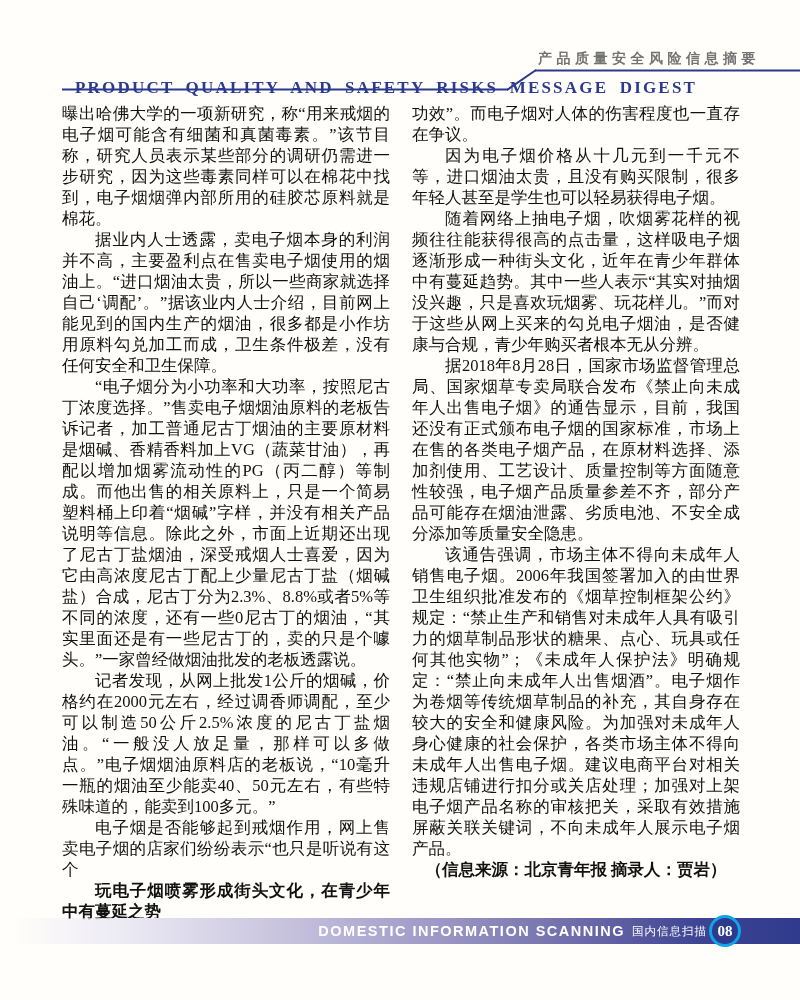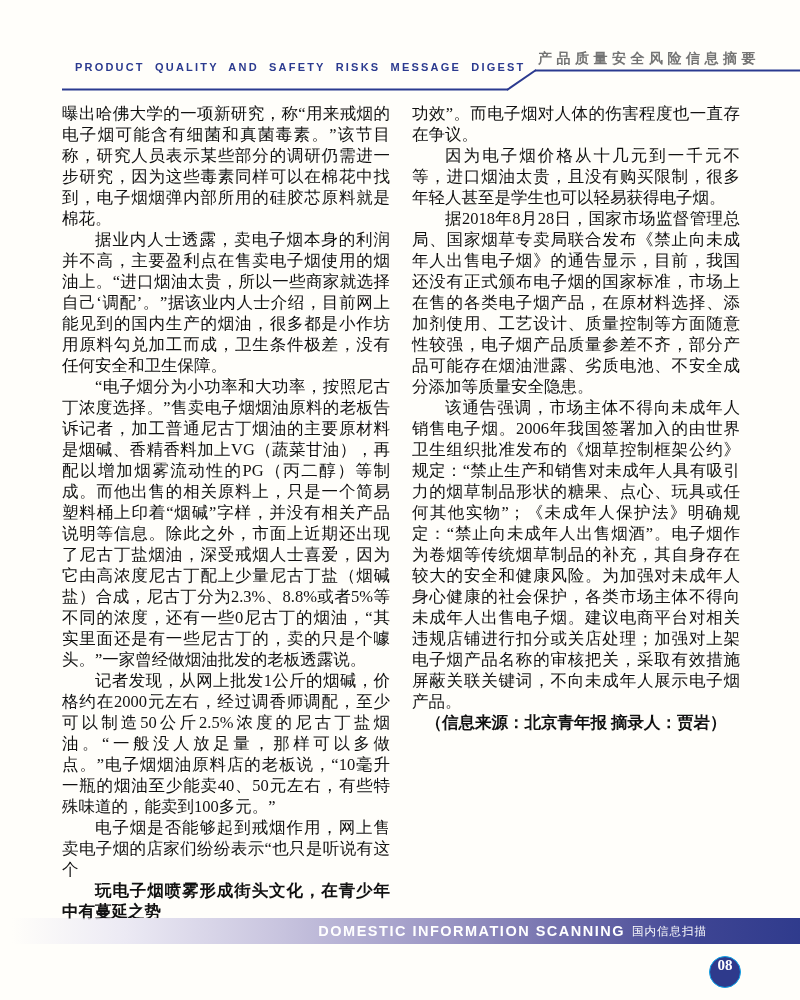--- a/index.html
+++ b/index.html
@@ -11,24 +11,24 @@
     margin: 0 auto;
     background: #fffefa;
     overflow: hidden;
     font-family: "Liberation Serif", "DejaVu Serif", serif;
   }
 
   
   .hdr-lines { position: absolute; top: 0; left: 0; }
   .hdr-title-en {
     position: absolute;
-    left: 75px; top: 61px;
-    font-family: Liberation Sans, sans-serif;
+    left: 75px; top: 78px;
+    font-family: Liberation Serif, serif;
     font-weight: bold;
-    font-size: 11px;
+    font-size: 17px;
     letter-spacing: 2.2px;
     word-spacing: 5px;
     color: #2b3a8f;
     white-space: nowrap;
   }
   .hdr-title-zh {
     position: absolute;
     right: 40px; top: 50px;
     font-family: "Liberation Sans", "DejaVu Sans", sans-serif;
     font-weight: bold;
@@ -96,25 +96,24 @@
     color: #ffffff;
     margin-left: 7px;
     white-space: nowrap;
   }
   .page-num-circle {
     position: absolute;
     left: 709px; top: 915px;
     width: 32px; height: 32px;
     border-radius: 50%;
     background: #2e3a8c;
-    border: 1px solid #0ea5e9;
+    border: 3px solid #0ea5e9;
     display: flex;
-    align-items: flex-start;
+    align-items: center;
     justify-content: center;
-    margin-top: 41px;
   }
   .page-num {
     font-family: "Liberation Serif", "DejaVu Serif", serif;
     font-weight: bold;
     font-size: 15px;
     color: #ffffff;
   }
 </style>
 </head>
 <body>
@@ -135,20 +134,21 @@
         <p class="para no-indent">曝出哈佛大学的一项新研究，称“用来戒烟的电子烟可能含有细菌和真菌毒素。”该节目称，研究人员表示某些部分的调研仍需进一步研究，因为这些毒素同样可以在棉花中找到，电子烟烟弹内部所用的硅胶芯原料就是棉花。</p>
         <p class="para">据业内人士透露，卖电子烟本身的利润并不高，主要盈利点在售卖电子烟使用的烟油上。“进口烟油太贵，所以一些商家就选择自己‘调配’。”据该业内人士介绍，目前网上能见到的国内生产的烟油，很多都是小作坊用原料勾兑加工而成，卫生条件极差，没有任何安全和卫生保障。</p>
         <p class="para">“电子烟分为小功率和大功率，按照尼古丁浓度选择。”售卖电子烟烟油原料的老板告诉记者，加工普通尼古丁烟油的主要原材料是烟碱、香精香料加上VG（蔬菜甘油），再配以增加烟雾流动性的PG（丙二醇）等制成。而他出售的相关原料上，只是一个简易塑料桶上印着“烟碱”字样，并没有相关产品说明等信息。除此之外，市面上近期还出现了尼古丁盐烟油，深受戒烟人士喜爱，因为它由高浓度尼古丁配上少量尼古丁盐（烟碱盐）合成，尼古丁分为2.3%、8.8%或者5%等不同的浓度，还有一些0尼古丁的烟油，“其实里面还是有一些尼古丁的，卖的只是个噱头。”一家曾经做烟油批发的老板透露说。</p>
         <p class="para">记者发现，从网上批发1公斤的烟碱，价格约在2000元左右，经过调香师调配，至少可以制造50公斤2.5%浓度的尼古丁盐烟油。“一般没人放足量，那样可以多做点。”电子烟烟油原料店的老板说，“10毫升一瓶的烟油至少能卖40、50元左右，有些特殊味道的，能卖到100多元。”</p>
         <p class="para">电子烟是否能够起到戒烟作用，网上售卖电子烟的店家们纷纷表示“也只是听说有这个</p>
         <p class="para bold">玩电子烟喷雾形成街头文化，在青少年中有蔓延之势</p>
       </div>
     <div class="column">
         <p class="para no-indent">功效”。而电子烟对人体的伤害程度也一直存在争议。</p>
         <p class="para">因为电子烟价格从十几元到一千元不等，进口烟油太贵，且没有购买限制，很多年轻人甚至是学生也可以轻易获得电子烟。</p>
+        <p class="para">随着网络上抽电子烟，吹烟雾花样的视频往往能获得很高的点击量，这样吸电子烟逐渐形成一种街头文化，近年在青少年群体中有蔓延趋势。其中一些人表示“其实对抽烟没兴趣，只是喜欢玩烟雾、玩花样儿。”而对于这些从网上买来的勾兑电子烟油，是否健康与合规，青少年购买者根本无从分辨。</p>
         <p class="para">据2018年8月28日，国家市场监督管理总局、国家烟草专卖局联合发布《禁止向未成年人出售电子烟》的通告显示，目前，我国还没有正式颁布电子烟的国家标准，市场上在售的各类电子烟产品，在原材料选择、添加剂使用、工艺设计、质量控制等方面随意性较强，电子烟产品质量参差不齐，部分产品可能存在烟油泄露、劣质电池、不安全成分添加等质量安全隐患。</p>
         <p class="para">该通告强调，市场主体不得向未成年人销售电子烟。2006年我国签署加入的由世界卫生组织批准发布的《烟草控制框架公约》规定：“禁止生产和销售对未成年人具有吸引力的烟草制品形状的糖果、点心、玩具或任何其他实物”；《未成年人保护法》明确规定：“禁止向未成年人出售烟酒”。电子烟作为卷烟等传统烟草制品的补充，其自身存在较大的安全和健康风险。为加强对未成年人身心健康的社会保护，各类市场主体不得向未成年人出售电子烟。建议电商平台对相关违规店铺进行扣分或关店处理；加强对上架电子烟产品名称的审核把关，采取有效措施屏蔽关联关键词，不向未成年人展示电子烟产品。</p>
         <p class="para no-indent bold source">（信息来源：北京青年报  摘录人：贾岩）</p>
       </div>
   </div>
 
   <div class="footer-bar">
     <span class="footer-en">DOMESTIC INFORMATION SCANNING</span>
     <span class="footer-zh">国内信息扫描</span>
   </div>

